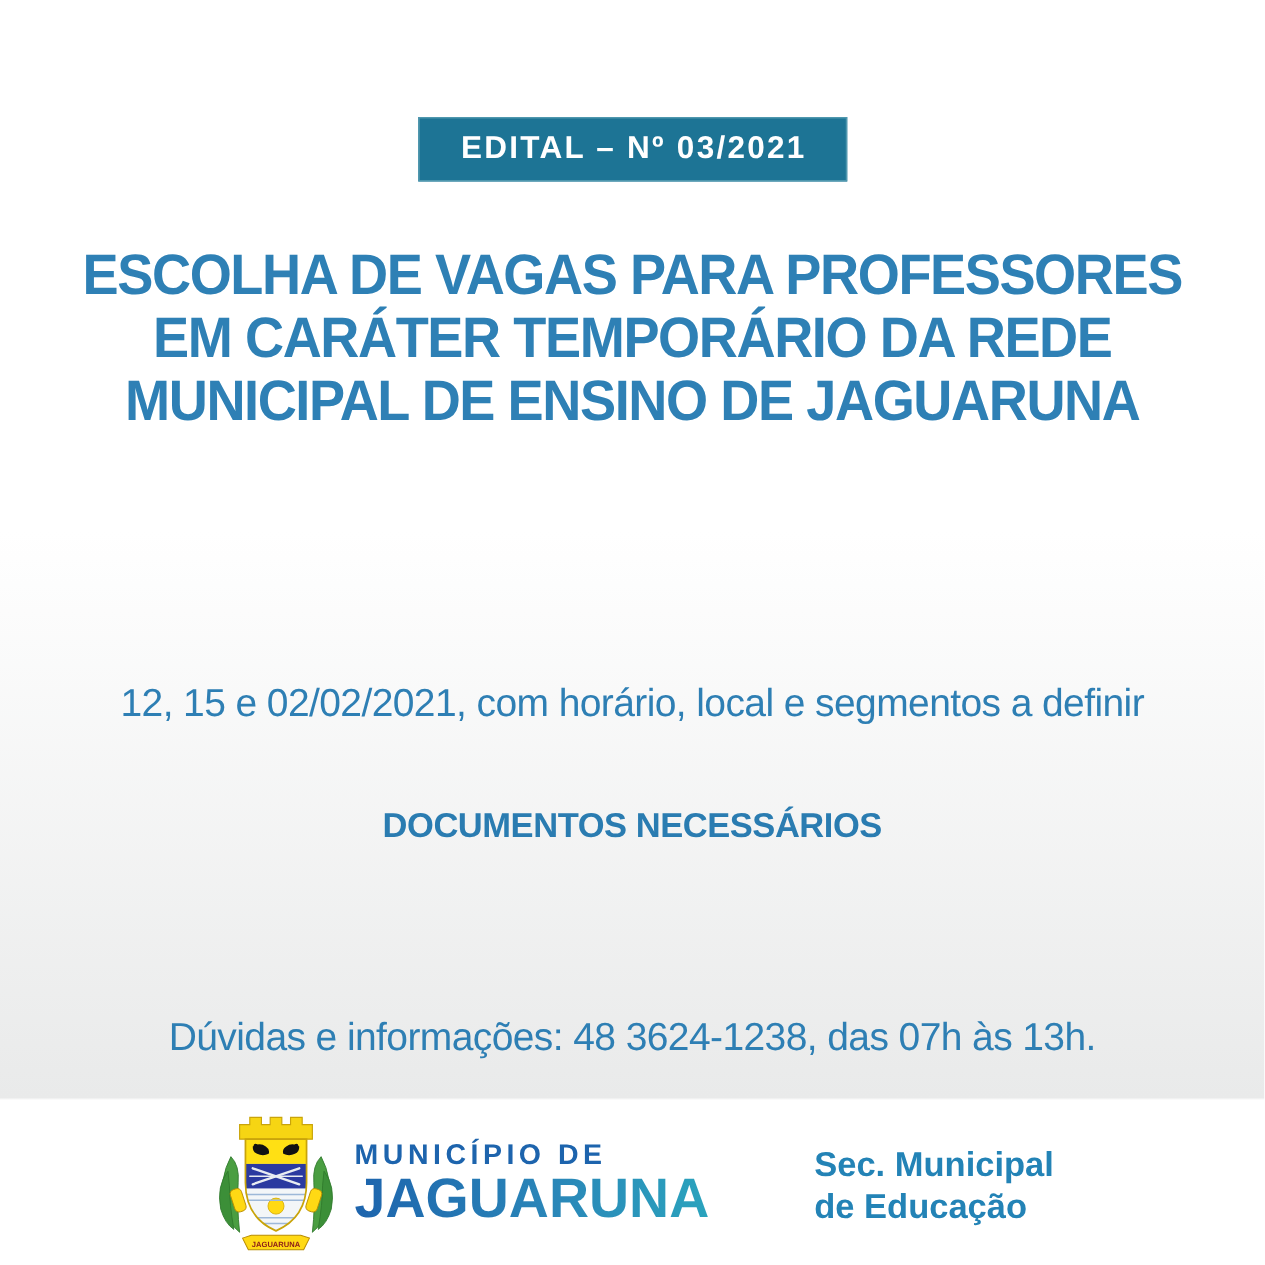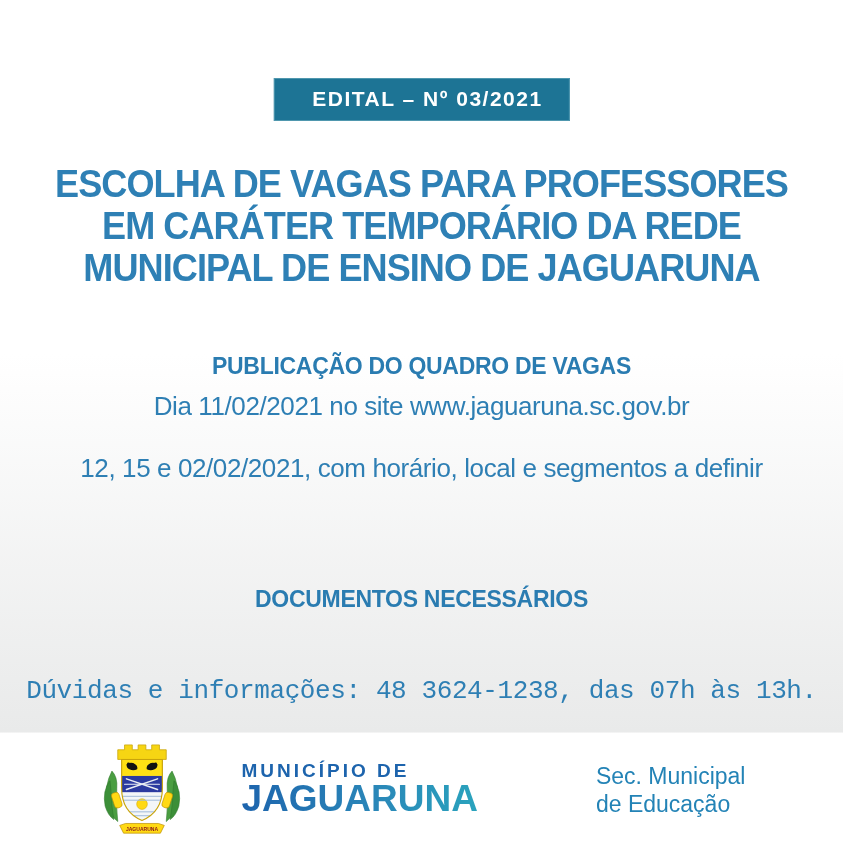--- a/index.html
+++ b/index.html
@@ -15,21 +15,21 @@
     background: linear-gradient(180deg, #ffffff 0%, #ffffff 42%, #e9eaea 86.8%, #ffffff 87%, #ffffff 100%);
   }
   .banner {
     position: absolute;
     top: 78px; left: 50%; transform: translateX(-50%);
     background: #1d7495;
     border: 1px solid #4f97ae;
     color: #ffffff;
     font-size: 21px; font-weight: 700;
     letter-spacing: 1.5px;
-    padding: 8px 26px 9px 38px;
+    padding: 8px 26px 9px 28px;
     white-space: nowrap;
   }
   .title {
     position: absolute;
     top: 163px; left: 0; width: 843px;
     text-align: center;
     color: #2e80b5;
     font-size: 38px; font-weight: 800;
     letter-spacing: -1px;
     line-height: 1.11;
@@ -48,69 +48,65 @@
     margin: 0 0 11px 0;
   }
   .section-body {
     color: #2e7fb4;
     font-size: 26px; font-weight: 400;
     letter-spacing: -0.4px;
     margin: 0;
   }
   .sec-1 { top: 353px; }
   .sec-2 { top: 453px; }
-  .sec-3 { top: 586px; }
+  .sec-3 { top: 537px; }
   .contact {
     position: absolute; top: 676px; left: 0; width: 843px;
     text-align: center;
     color: #2e7fb4;
-    font-size: 26px; letter-spacing: -0.4px; font-family: Liberation Mono, monospace;
+    font-size: 26px; letter-spacing: -0.4px;
   }
   .footer {
     position: absolute; top: 737px; left: 0; width: 843px; height: 106px;
-    display: flex; align-items: center; justify-content: center; gap: 48px;
+    display: flex; align-items: center; justify-content: center;
   }
   .crest { width: 88px; height: 97px; flex: 0 0 auto; }
   .wordmark { margin-left: 8px; margin-right: 46px; }
   .wordmark-top {
     color: #1d64ad;
     font-size: 19px; font-weight: 700; letter-spacing: 3px;
     line-height: 1;
   }
   .wordmark-name {
     font-size: 37px; font-weight: 800; letter-spacing: 0px;
     line-height: 1.05;
     background: linear-gradient(90deg, #1d64ad 0%, #2a86b8 55%, #2aa3bd 100%);
     -webkit-background-clip: text;
     background-clip: text;
     color: transparent;
   }
   .secretary {
     color: #2383b6;
-    font-size: 23px; font-weight: 400;
+    font-size: 23px; font-weight: 700;
     line-height: 1.22;
     white-space: pre-line;
     margin-left: 24px;
   }
 </style>
 </head>
 <body>
 
 <div class="poster">
 
   <div class="banner">EDITAL – Nº 03/2021</div>
 
   <div class="title">ESCOLHA DE VAGAS PARA PROFESSORES
 EM CARÁTER TEMPORÁRIO DA REDE
 MUNICIPAL DE ENSINO DE JAGUARUNA</div>
 
-  <div class="section sec-1">
-    <p class="section-heading">PUBLICAÇÃO DO QUADRO DE VAGAS</p>
-    <p class="section-body">Dia 11/02/2021 no site www.jaguaruna.sc.gov.br</p>
-  </div>
 
   <div class="section sec-2">
     <p class="section-body">12, 15 e 02/02/2021, com horário, local e segmentos a definir</p>
   </div>
 
   <div class="section sec-3">
     <p class="section-heading">DOCUMENTOS NECESSÁRIOS</p>
   </div>
 
   <div class="contact">Dúvidas e informações: 48 3624-1238, das 07h às 13h.</div>

